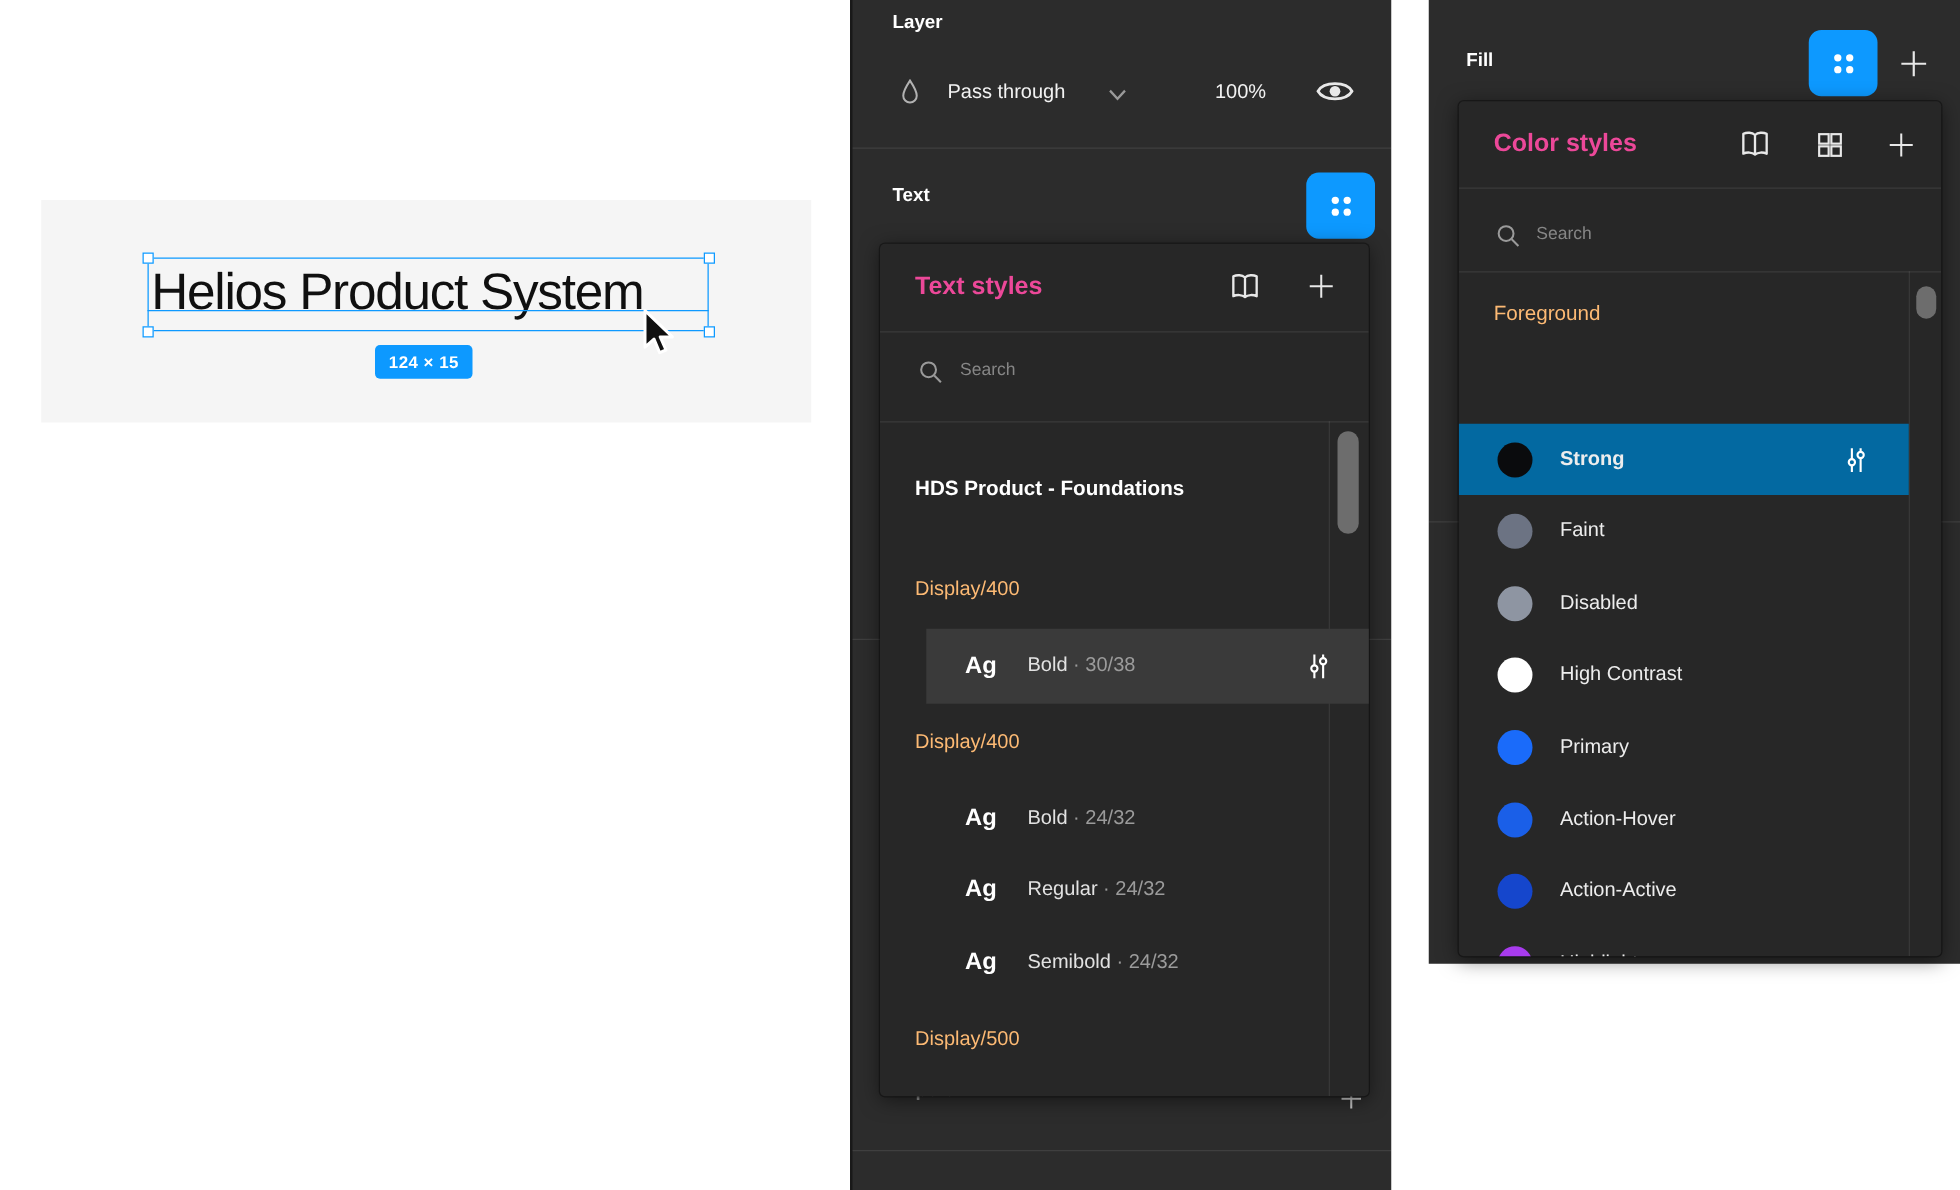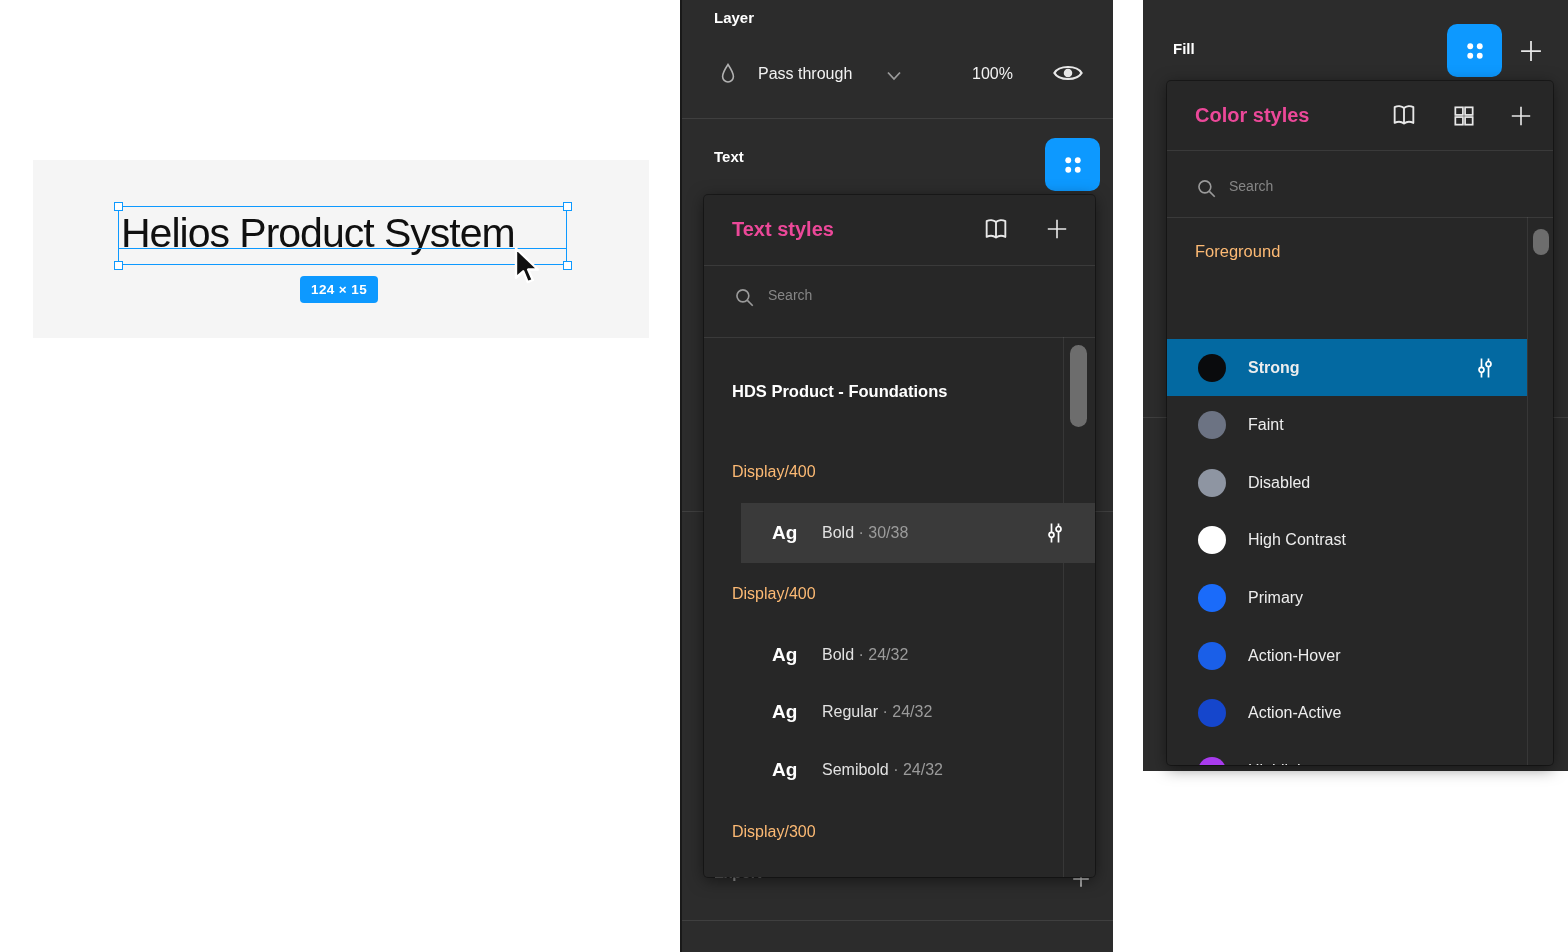--- a/index.html
+++ b/index.html
@@ -196,21 +196,21 @@
   </div>
   <div class="tstyle-row" style="top:488px;">
     <span class="sample">Ag</span>
     <span class="nm"><span>Regular</span>&nbsp;<span class="meta">· 24/32</span></span>
   </div>
   <div class="tstyle-row" style="top:546px;">
     <span class="sample">Ag</span>
     <span class="nm"><span>Semibold</span>&nbsp;<span class="meta">· 24/32</span></span>
   </div>
 
-  <div class="group-label" style="left:28px; top:628px;">Display/300</div>
+  <div class="group-label" style="left:28px; top:628px;">Display/500</div>
 </div>
 
 <div id="right" class="panel">
   <div class="sec-title" style="left:30px; top:40px;">Fill</div>
   <div class="styles-btn" style="left:304px; top:24px;">
     <span style="width:26px; height:26px;">
       <svg viewBox="0 0 24 24" style="display:block;">
         <circle cx="7.6" cy="7.6" r="2.7" fill="#fff"></circle>
           <circle cx="16.4" cy="7.6" r="2.7" fill="#fff"></circle>
         <circle cx="7.6" cy="16.4" r="2.7" fill="#fff"></circle>

